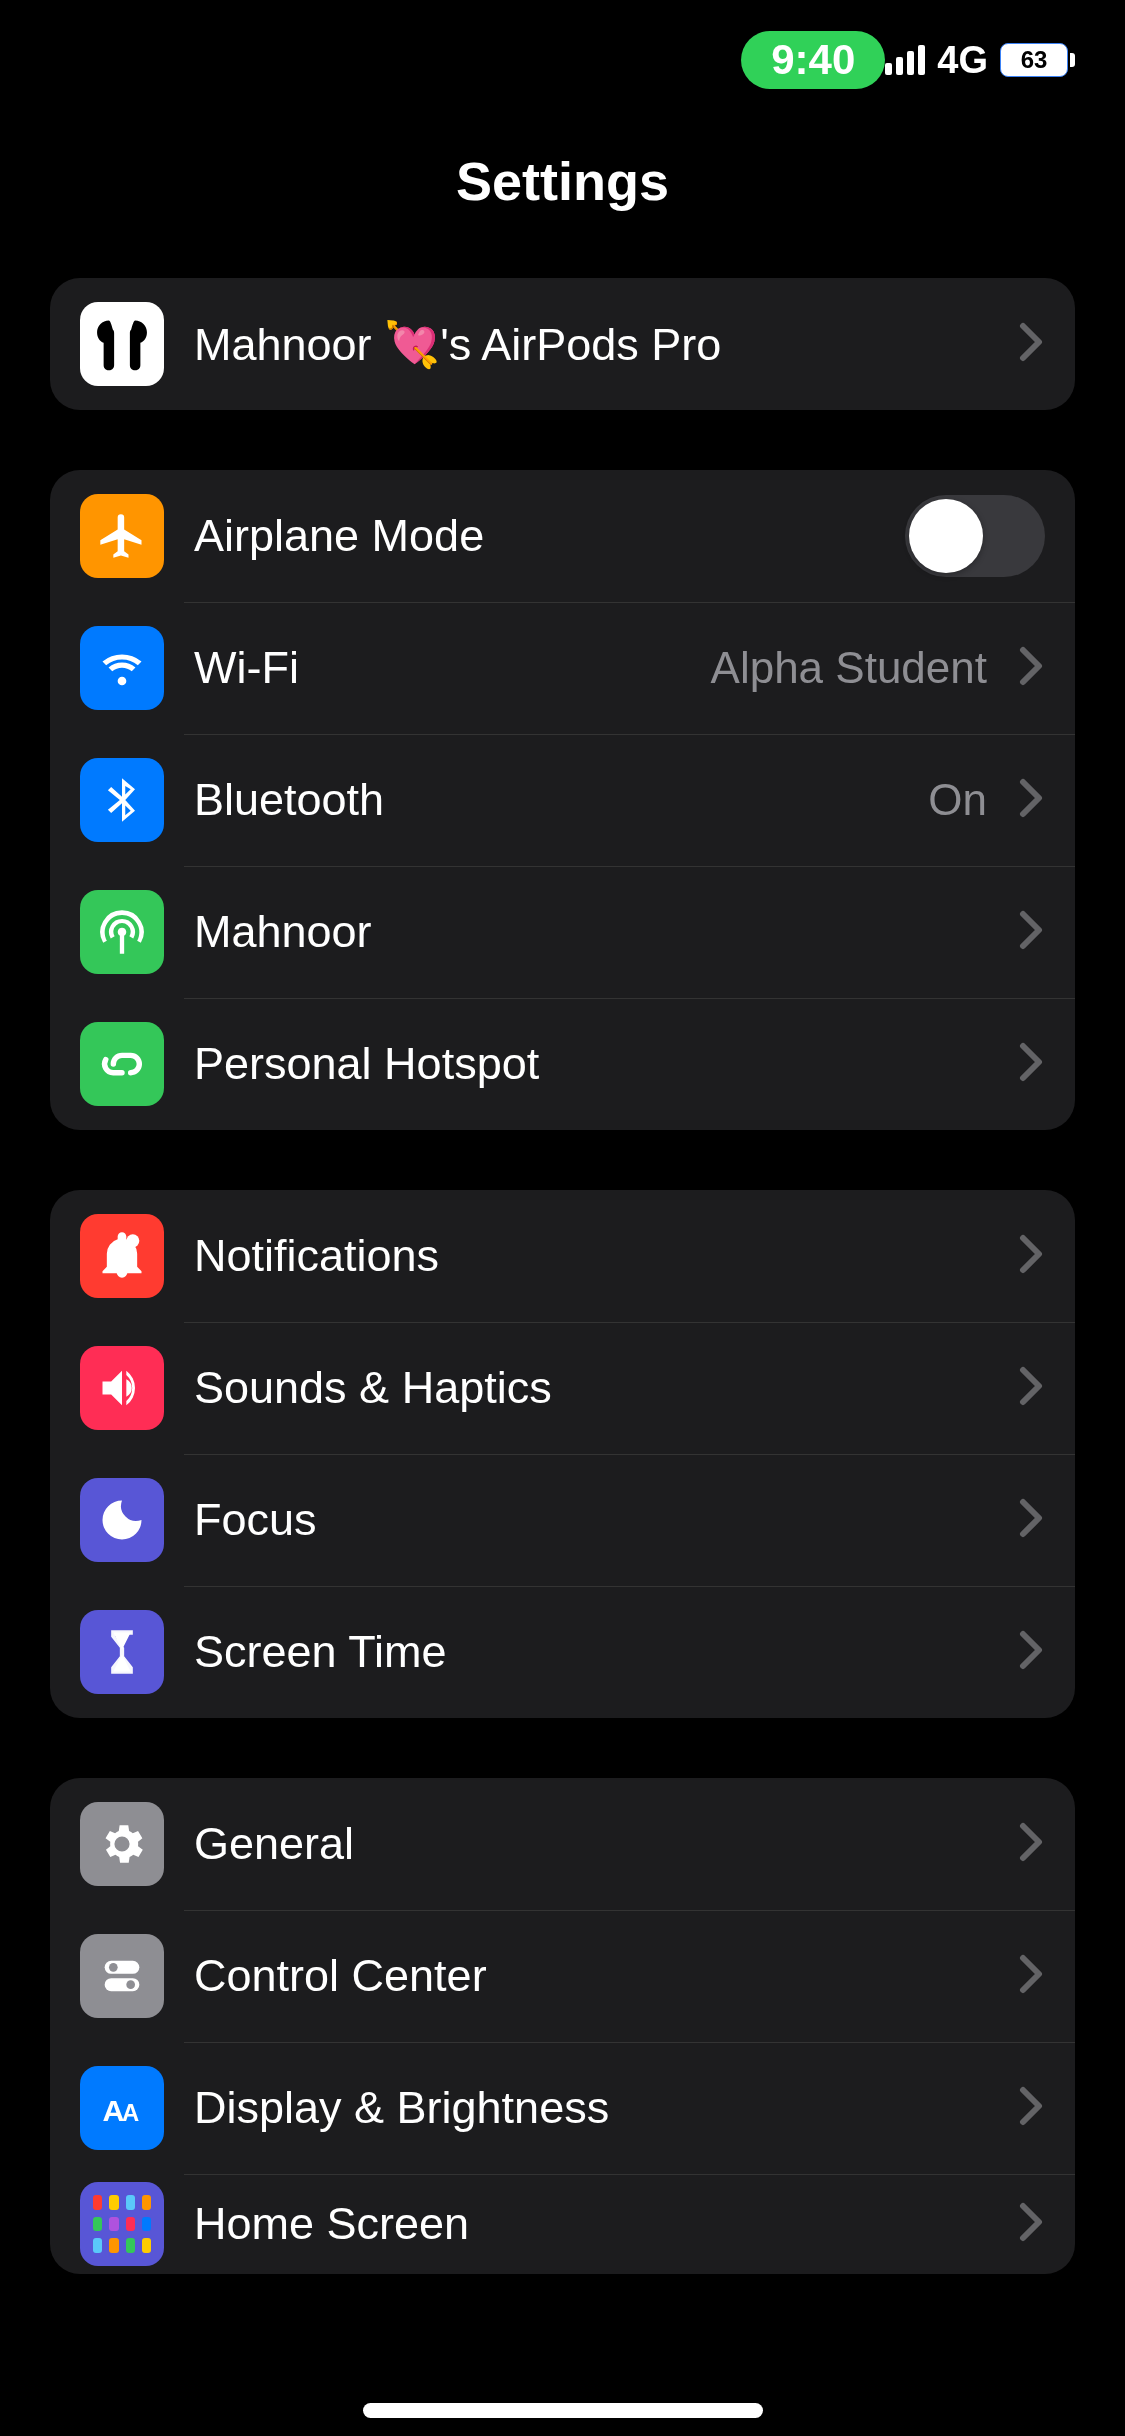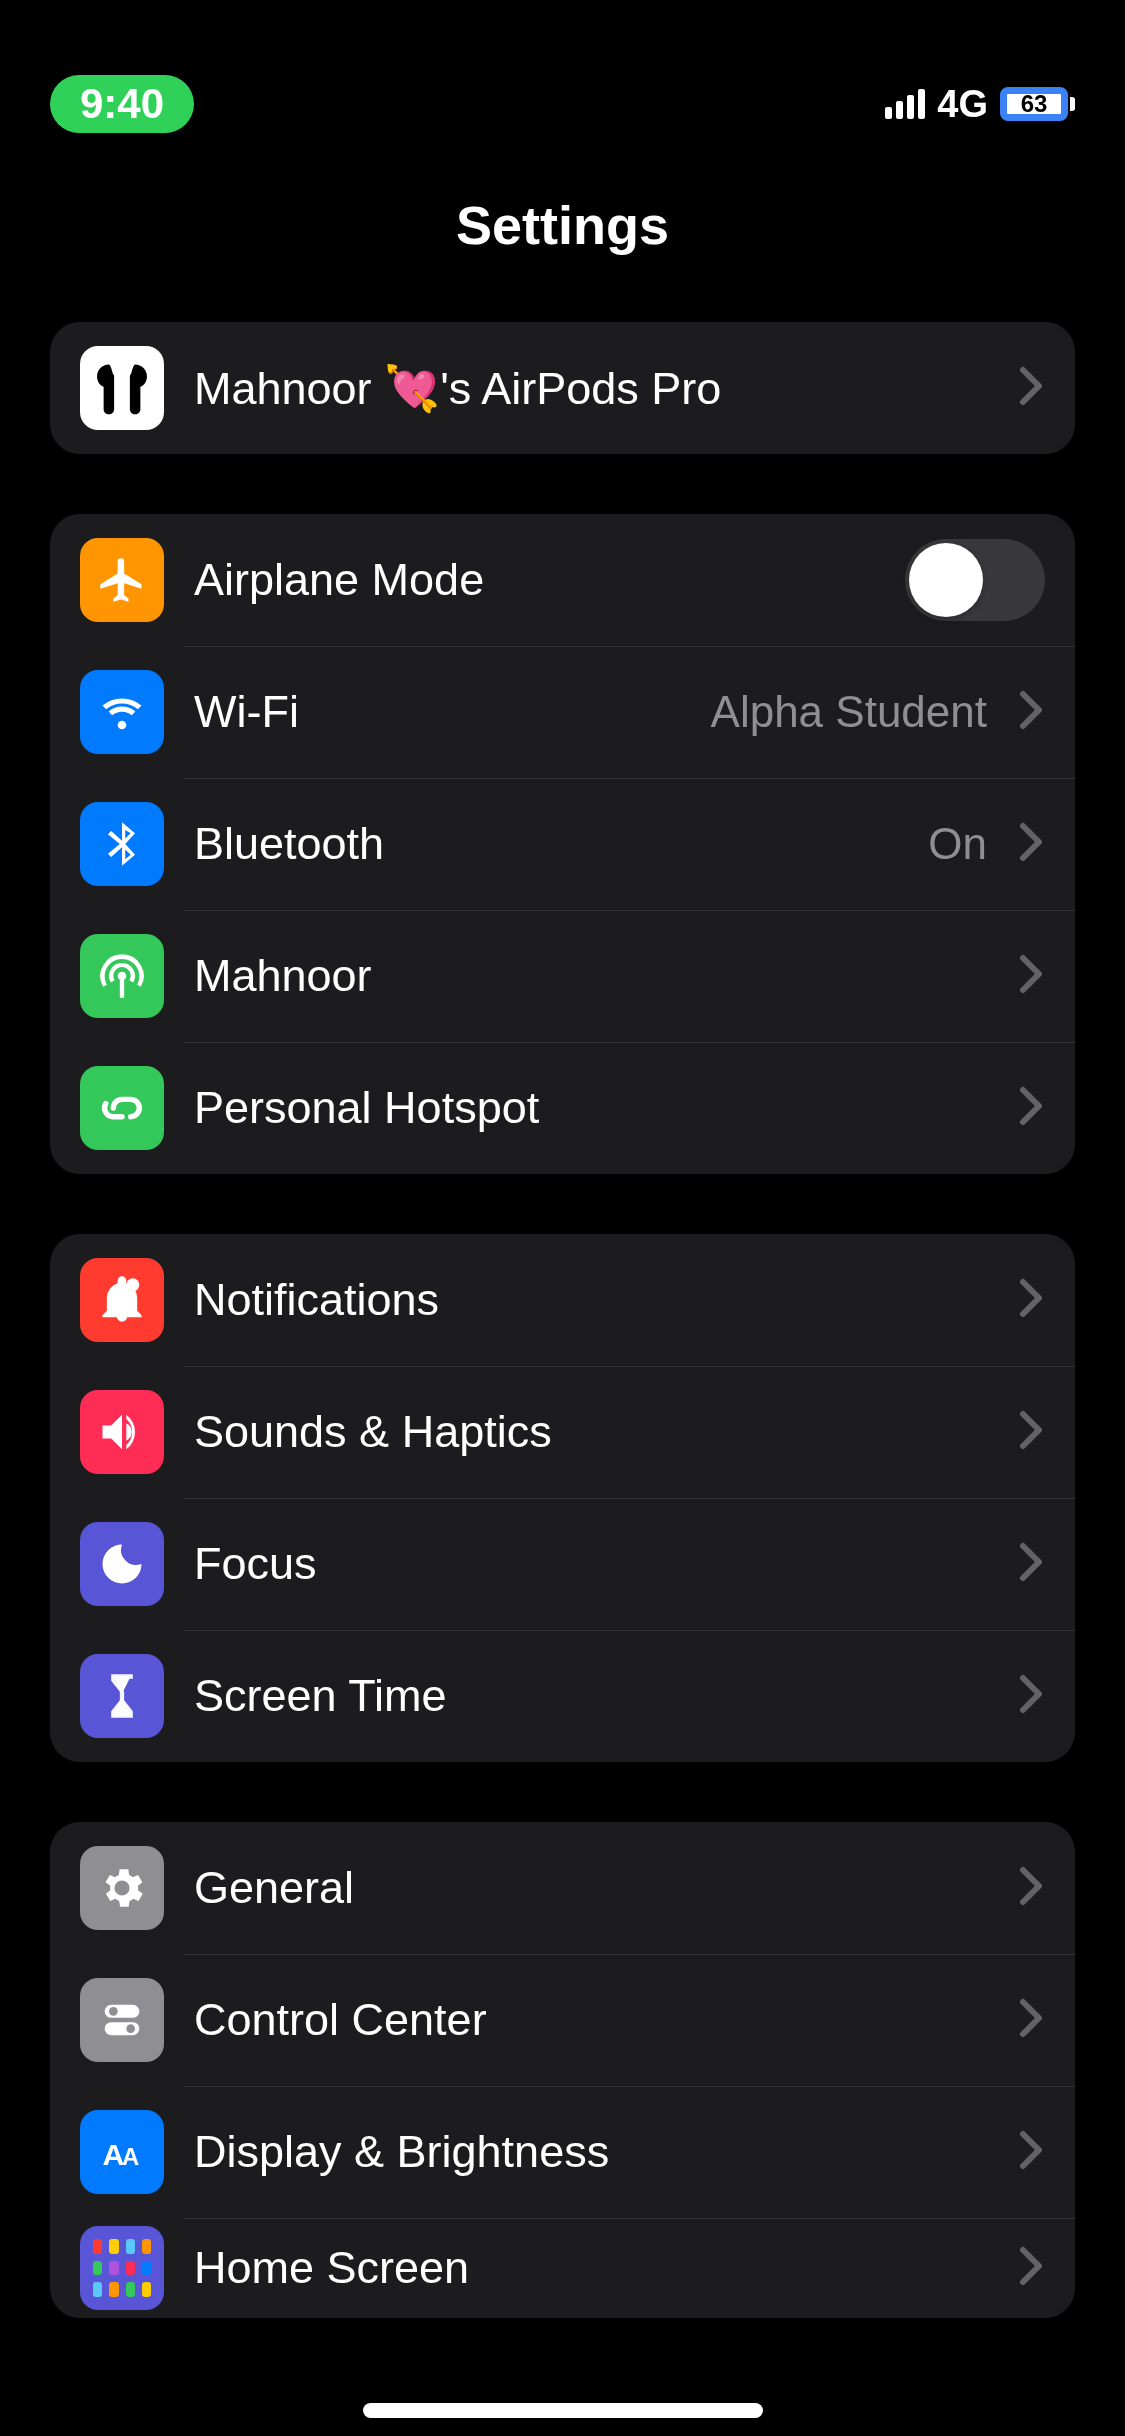--- a/index.html
+++ b/index.html
@@ -11,23 +11,22 @@
   color: #fff;
   overflow: hidden;
   position: relative;
 }
 
 
 .status-bar {
   height: 120px;
   display: flex;
   align-items: center;
-  justify-content: space-between;
+  justify-content: flex-end;
   padding: 0 50px;
-  margin-top: 44px;
 }
 .time-pill {
   background: #30d158;
   color: #fff;
   font-weight: 600;
   font-size: 42px;
   padding: 5px 30px;
   border-radius: 50px;
 }
 .status-right {
@@ -53,21 +52,21 @@
   font-size: 38px;
   font-weight: 600;
 }
 .battery {
   display: flex;
   align-items: center;
 }
 .battery-body {
   width: 68px;
   height: 34px;
-  border: 7px solid #3b82f6;
+  border: 1px solid #3b82f6;
   border-radius: 8px;
   background: #fff;
   color: #000;
   font-size: 24px;
   font-weight: 700;
   display: flex;
   align-items: center;
   justify-content: center;
 }
 .battery-tip {

